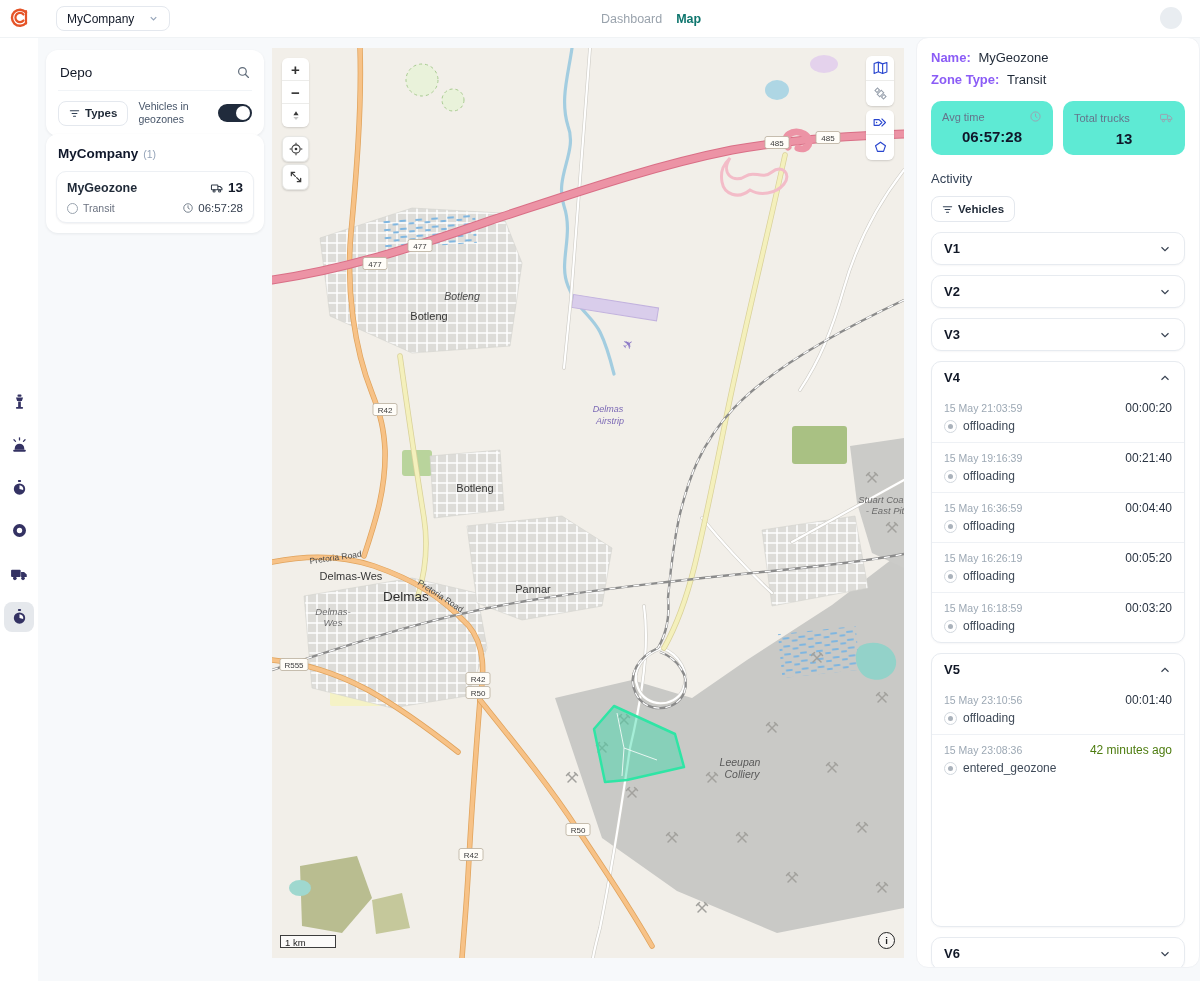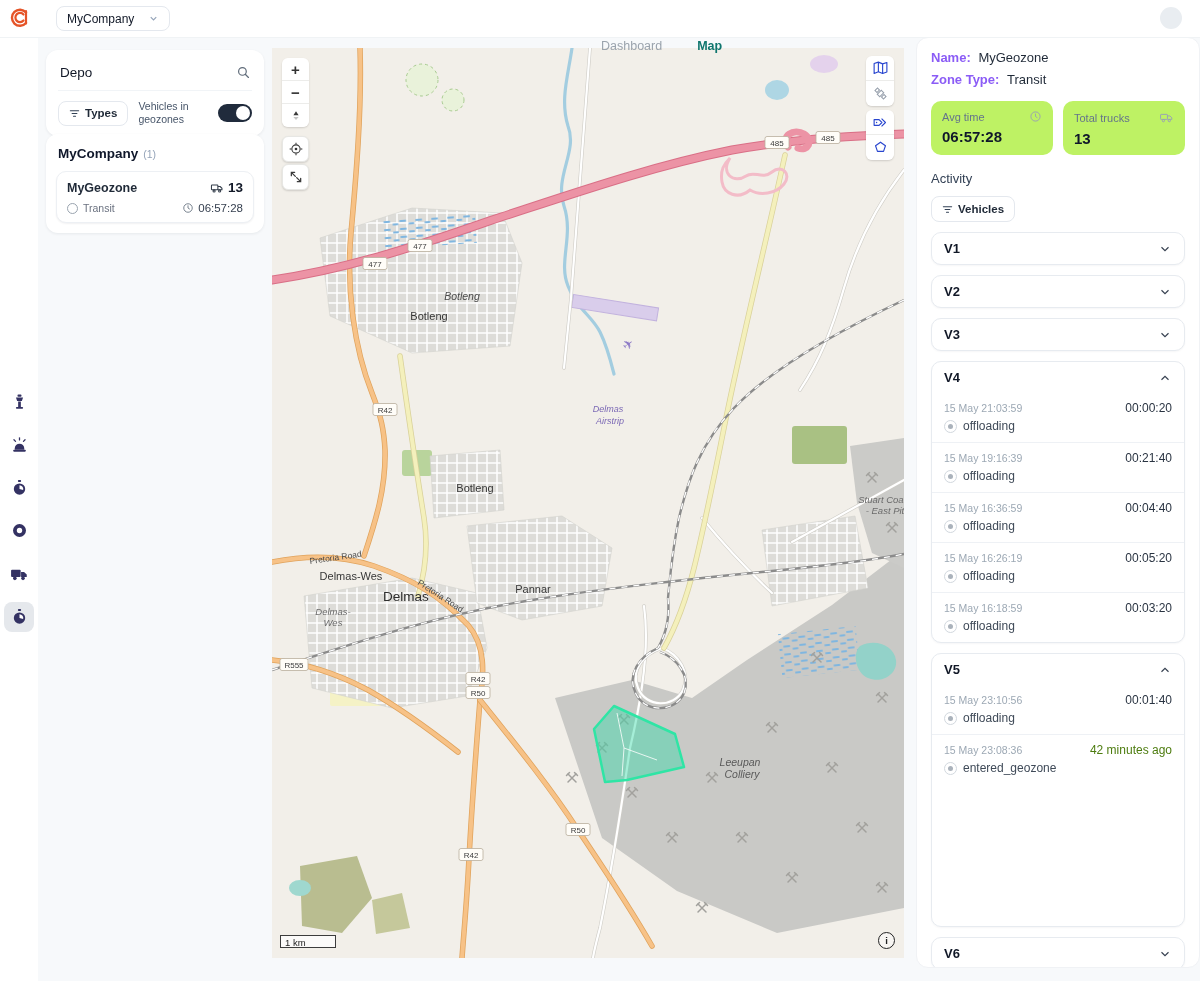--- a/index.html
+++ b/index.html
@@ -4,21 +4,21 @@
 <style>
   html,body{margin:0;padding:0;width:1200px;height:981px;background:#f7f9fb;
     font-family:"Liberation Sans",sans-serif;position:relative;overflow:hidden;color:#1f2937;}
   button{font-family:"Liberation Sans",sans-serif;cursor:pointer;}
   
   .topbar{position:absolute;top:0;left:0;right:0;height:37px;background:#fff;border-bottom:1px solid #f0f3f5;z-index:5;}
   .logo{position:absolute;left:9px;top:6px;}
   .company-pill{position:absolute;left:56px;top:6px;height:25px;min-width:92px;background:#fff;
     border:1px solid #e4e8ee;border-radius:8px;display:flex;align-items:center;gap:14px;padding:0 10px;
     font-size:12px;color:#111827;}
-  .topnav{position:absolute;left:601px;top:16px;height:37px;display:flex;align-items:flex-end;gap:35px;}
+  .topnav{position:absolute;left:601px;top:0;height:37px;display:flex;align-items:center;gap:14px;}
   .nav-item{font-size:12.5px;color:#9aa3ad;background:none;border:none;padding:0;}
   .nav-item.active{color:#0f766e;font-weight:bold;}
   .avatar{position:absolute;right:18px;top:7px;width:22px;height:22px;border-radius:50%;background:#e9edf1;}
   
   .rail{position:absolute;left:0;top:37px;bottom:0;width:38px;background:#fff;display:flex;flex-direction:column;
     align-items:center;justify-content:center;gap:13px;}
   .rail-btn{width:30px;height:30px;border:none;background:none;display:flex;align-items:center;justify-content:center;border-radius:8px;padding:0;}
   .rail-btn.active{background:#e5e8ec;}
   
   .left-panel{position:absolute;left:38px;top:37px;width:234px;bottom:4px;}
@@ -84,21 +84,21 @@
   .lt-road{font-size:8.5px;fill:#4a4a4a;}
   .badge rect{fill:#fffdf8;stroke:#b9ae9d;stroke-width:.8;}
   .badge text{font-size:8px;fill:#3c3c3c;text-anchor:middle;}
   
   .right-panel{position:absolute;left:916px;right:0;top:37px;bottom:13px;background:#fff;border-radius:12px;
     border:1px solid #f0f2f5;box-sizing:border-box;padding:12px 14px;overflow:hidden;}
   .kv{font-size:13px;margin-bottom:7px;}
   .kv .k{font-weight:bold;color:#8b5cf6;}
   .kv .v{color:#1f2937;margin-left:4px;}
   .stats{display:flex;gap:10px;margin-top:14px;}
-  .stat{flex:1;background:#bef264;border-radius:10px;padding:9px 11px;box-sizing:border-box;height:54px;}
+  .stat{flex:1;background:#5eead4;border-radius:10px;padding:9px 11px;box-sizing:border-box;height:54px;text-align:center;}
   .stat-top{display:flex;align-items:center;justify-content:space-between;font-size:11px;color:#64748b;}
   .stat-val{font-size:15px;font-weight:bold;color:#0f172a;margin-top:5px;}
   .activity-title{font-size:13px;color:#334155;margin-top:16px;}
   .vehicles-btn{display:flex;align-items:center;gap:5px;border:1px solid #e4e8ee;background:#fff;border-radius:8px;
     height:26px;padding:0 10px;font-size:11.5px;font-weight:bold;color:#1f2937;margin-top:10px;}
   .vehicle-list{margin-top:10px;}
   .vehicle-card{border:1px solid #e7ebf0;border-radius:10px;background:#fff;box-shadow:0 1px 2px rgba(16,24,40,.04);
     margin-bottom:10px;}
   .vehicle-card:nth-child(5){min-height:272px;}
   .v-head{display:flex;align-items:center;justify-content:space-between;height:31px;padding:0 12px;cursor:pointer;}

